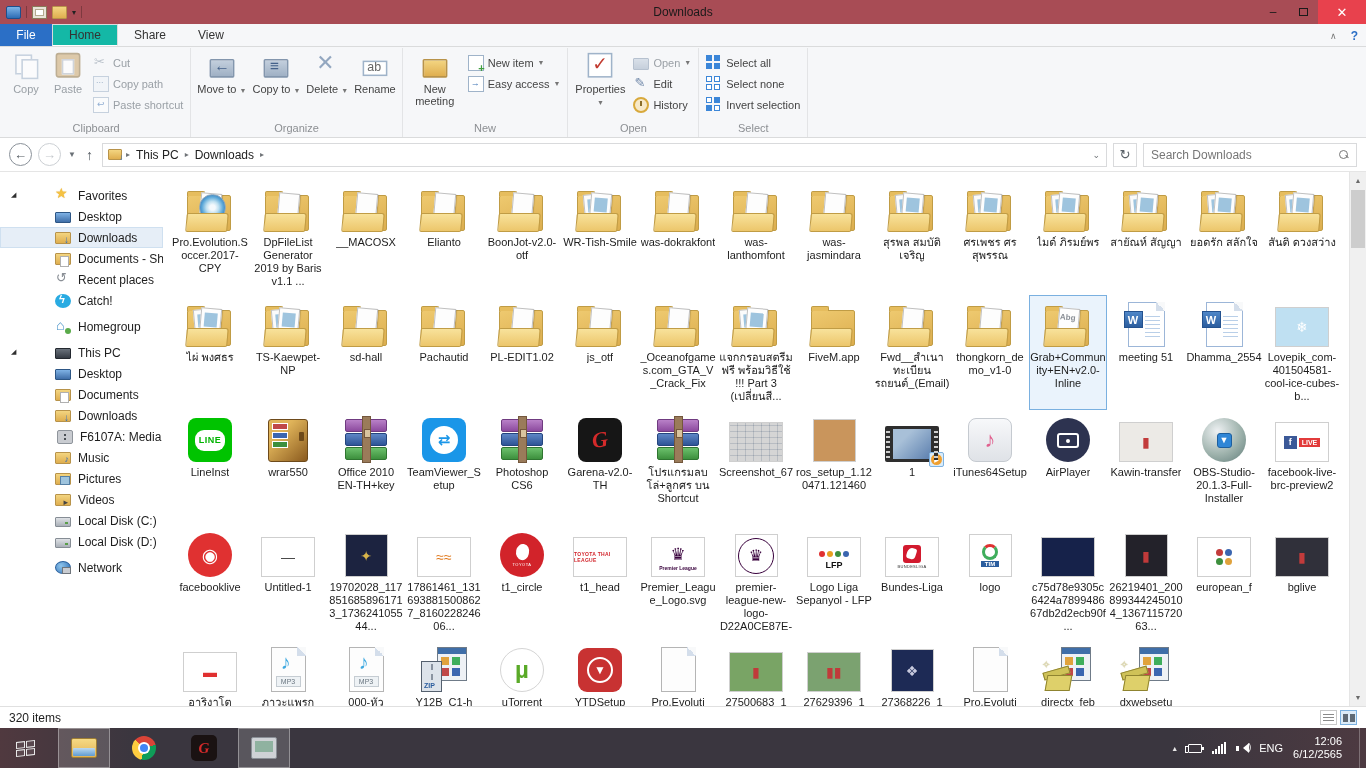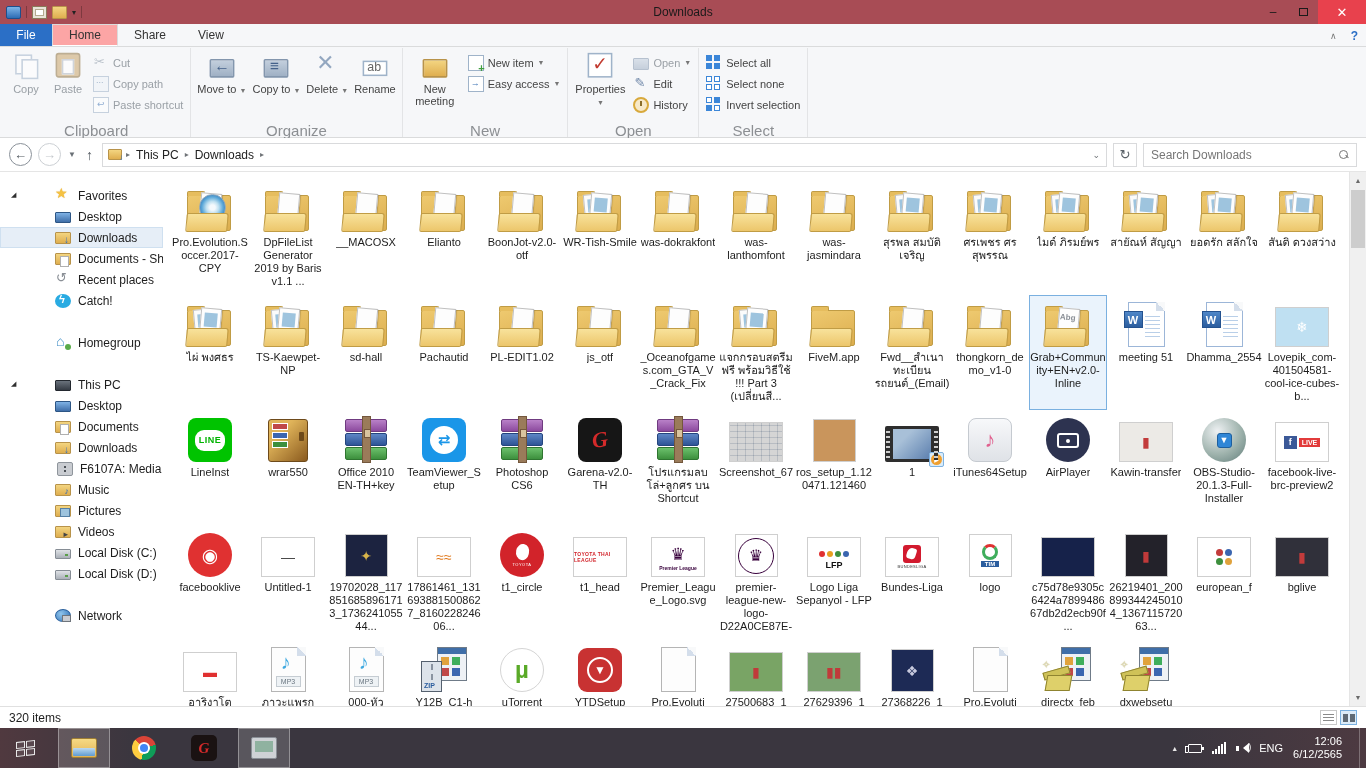--- a/index.html
+++ b/index.html
@@ -18,29 +18,29 @@
 .qcaret{font-size:8px;color:#222}
 .wintitle{position:absolute;left:50%;transform:translateX(-50%);font-size:12px;color:#1a1a1a}
 .wincontrols{position:absolute;right:0;top:0;height:24px;display:flex}
 .wc{width:30px;height:24px;display:flex;align-items:center;justify-content:center;color:#1a1a1a;font-size:12px}
 .wc-close{width:48px;background:#e8414d;color:#fff;font-size:13px}
 .wc-max i{display:block;width:9px;height:8px;border:1px solid #1a1a1a;background:transparent}
 
 .tabrow{height:23px;background:#f6f7f9;border-bottom:1px solid #dadbdc;display:flex;align-items:stretch;flex:0 0 23px;position:relative}
 .file-tab{width:52px;background:#2b6fc6;color:#fff;display:flex;align-items:center;justify-content:center}
 .rtab{padding:0 16px;display:flex;align-items:center;color:#333}
-.rtab.active{background:#fca5a5;border:1px solid #dadbdc;border-bottom:1px solid #fff}
+.rtab.active{background:#14b8a6;border:1px solid #dadbdc;border-bottom:1px solid #fff}
 .tabhelpers{position:absolute;right:8px;top:0;height:23px;display:flex;align-items:center;gap:14px}
 .collapse-chip{color:#777;font-size:9px}
 .help-chip{color:#2b6fc6;font-weight:bold;font-size:12px}
 
 .ribbon{height:91px;background:#f6f7f9;border-bottom:1px solid #dadbdc;display:flex;padding:1px 2px 0;flex:0 0 91px}
 .rgroup{display:flex;flex-direction:column;border-right:1px solid #e3e4e6;padding:0 3px}
 .rbody{flex:1;display:flex;align-items:flex-start}
-.rlabel{height:15px;text-align:center;font-size:15px;color:#8c8f93;padding-bottom:2px}
+.rlabel{height:15px;text-align:center;font-size:11px;color:#8c8f93;padding-bottom:2px}
 .bigbtn{min-width:42px;max-width:58px;display:flex;flex-direction:column;align-items:center;padding:3px 3px 0;font-size:11px;color:#444;text-align:center;line-height:12px}
 .bigbtn .bico{height:32px;display:flex;align-items:center;justify-content:center;transform:scale(1.55);transform-origin:center 60%}
 .smallcol{display:flex;flex-direction:column;padding-top:4px}
 .smallbtn{display:flex;align-items:center;gap:4px;height:21px;padding:0 4px;font-size:11px;color:#444;white-space:nowrap}
 .disabled{color:#9aa0a6!important}
 .disabled .ri{opacity:.55}
 .mini-arrow{font-size:7px;color:#777}
 
 .ri{display:inline-block;width:16px;height:16px;position:relative;flex:0 0 16px}
 .ri-copy:before,.ri-copy:after{content:"";position:absolute;width:9px;height:11px;background:#fff;border:1px solid #9fb3c9}
@@ -88,21 +88,21 @@
 .searchbox{width:214px;height:24px;border:1px solid #d9dadc;display:flex;align-items:center;justify-content:space-between;padding:0 7px;color:#767676;flex:0 0 214px}
 .mag{width:10px;height:10px;position:relative;flex:0 0 10px}
 .mag:before{content:"";position:absolute;left:0;top:0;width:7px;height:7px;border:1px solid #777;border-radius:50%}
 .mag:after{content:"";position:absolute;left:6px;top:6px;width:4px;height:1px;background:#777;transform:rotate(45deg)}
 
 .main{flex:1;display:flex;position:relative;overflow:hidden}
 .sidebar{width:163px;flex:0 0 163px;padding-top:13px;overflow:hidden}
 .srow{height:21px;display:flex;align-items:center;gap:7px;padding-left:55px;position:relative;white-space:nowrap}
 .srow.header{}
 .srow .expander{position:absolute;left:11px;top:6px;font-size:7px;color:#2f2f2f}
-.srow.gap{margin-top:21px}
+.srow.gap{margin-top:5px}
 .srow.selected{background:#e6eef7;box-shadow:inset 0 0 0 1px #cfe0f0}
 .si{width:16px;height:14px;position:relative;flex:0 0 16px;display:inline-block}
 .si-star:before{content:"★";position:absolute;left:0;top:-4px;font-size:14px;color:#f5c242;text-shadow:0 0 1px #d89c28}
 .si-monitor{background:linear-gradient(#7fb2e5,#3f6ea8);border:1px solid #2d5685;border-radius:1px;height:11px;margin-top:1px}
 .si-monitor.dark{background:linear-gradient(#6a727c,#353b44);border-color:#23282f}
 .si-folder{background:linear-gradient(#f3d581,#dfae4f);border:1px solid #b8934a;border-radius:1px;height:12px;margin-top:1px}
 .si-folder:before{position:absolute;font-weight:bold}
 .si-downloads:before{content:"↓";right:1px;bottom:-2px;font-size:10px;color:#2b6fc6}
 .si-docfolder:before{content:"";left:4px;top:2px;width:7px;height:9px;background:#fff;border:1px solid #b0b0b0}
 .si-music:before{content:"♪";right:1px;bottom:-1px;font-size:9px;color:#3b6fb5}

